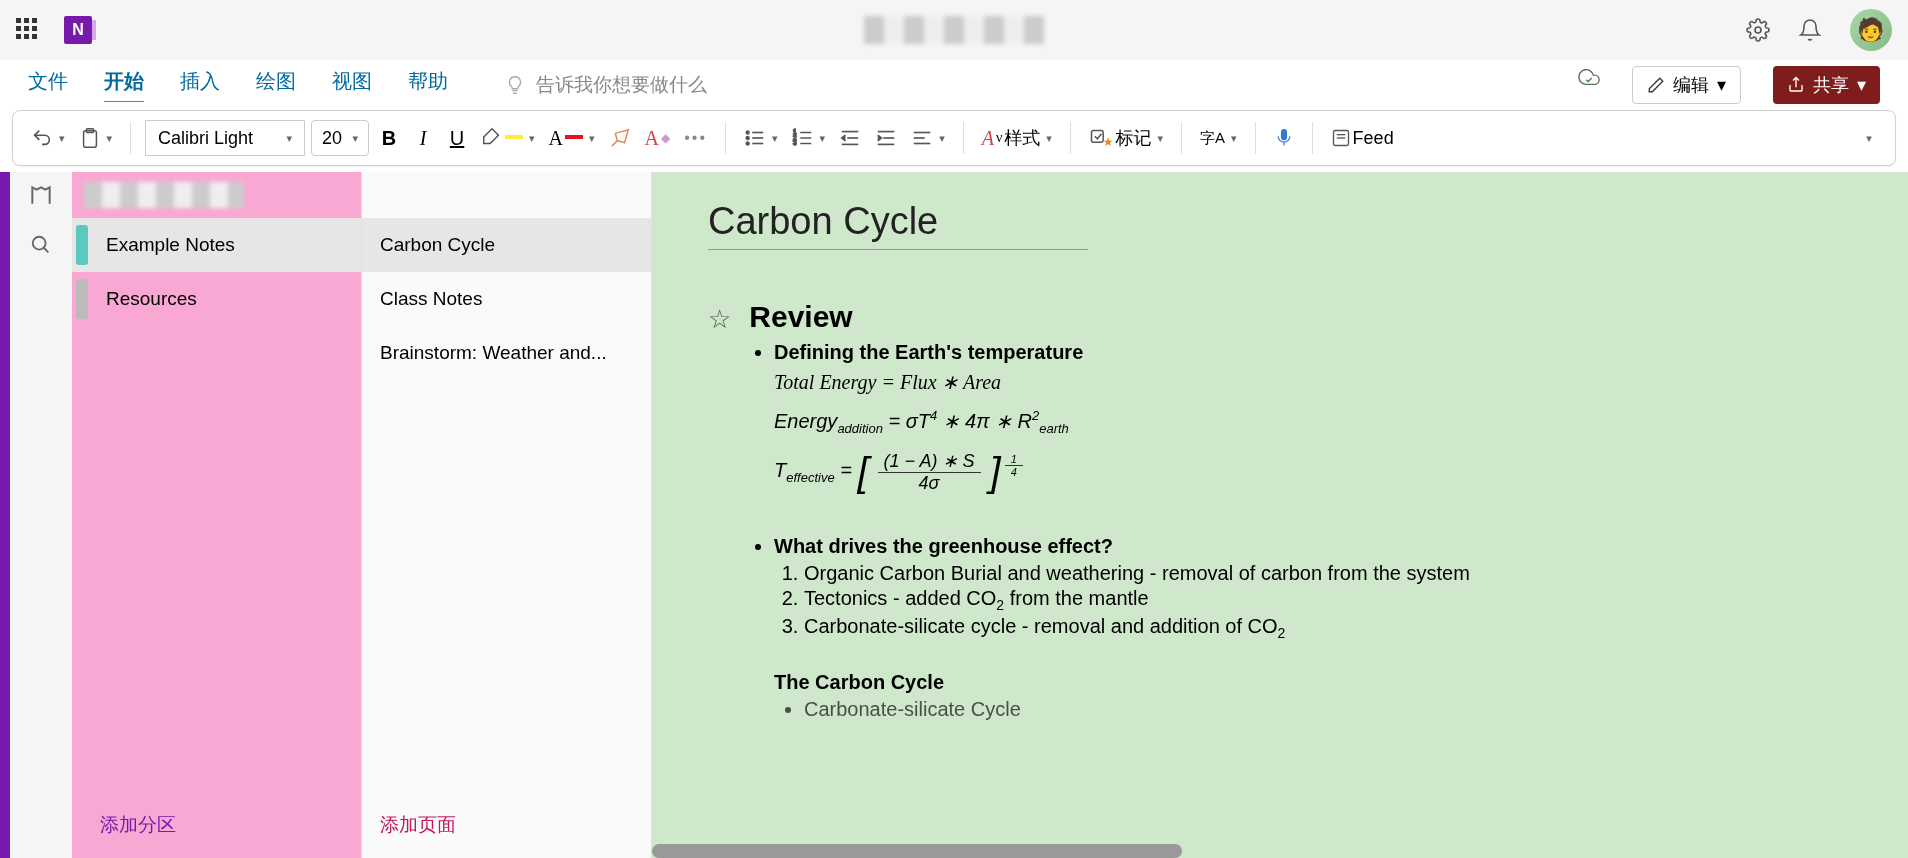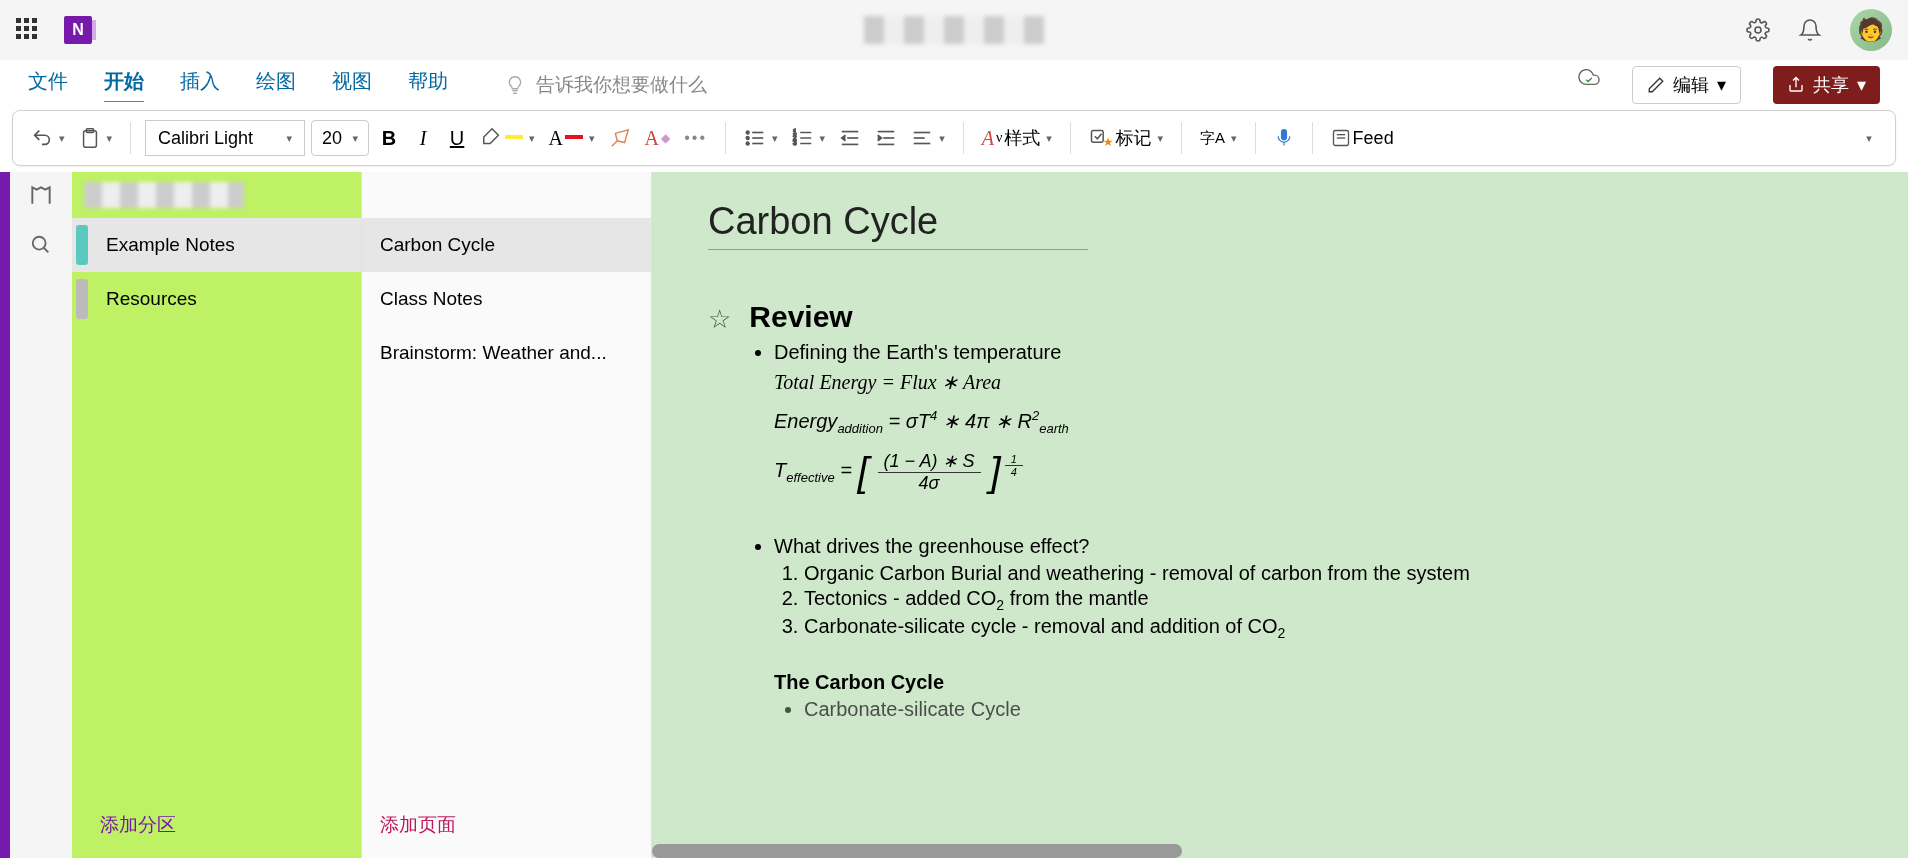--- a/index.html
+++ b/index.html
@@ -36,21 +36,21 @@
 .ribbon .text-ctl { font-size: 20px; }
 .ribbon .lbl { font-size: 18px; }
 .ribbon .collapse { margin-left: auto; }
 
 
 .main { flex: 1; display: flex; min-height: 0; }
 .booklet-bar { width: 10px; background: linear-gradient(#7719aa,#7719aa); }
 .nav-col { width: 62px; background: #f5f5f5; display: flex; flex-direction: column; align-items: center; }
 .nav-col .books { height: 46px; display:flex; align-items:center; justify-content:center; font-size:22px; color:#555;}
 .nav-col .search { height: 54px; display:flex; align-items:center; justify-content:center; font-size:20px; color:#555;}
-.sections-col { width: 290px; background: #bef264; display: flex; flex-direction: column; border-right: 1px solid #e0e0e0; }
+.sections-col { width: 290px; background: #f9a8d4; display: flex; flex-direction: column; border-right: 1px solid #e0e0e0; }
 .sections-col .nbhead { height: 46px; display: flex; align-items: center; padding-left: 12px; }
 .sections-col .nbhead .ph { width: 160px; height: 26px; background: repeating-linear-gradient(90deg,#ccc 0 18px,#eee 18px 36px); filter: blur(2px); }
 .section-item { height: 54px; display: flex; align-items: center; padding-left: 4px; font-size: 19px; cursor: pointer; }
 .section-item .tab-handle { width: 12px; height: 40px; border-radius: 3px; margin-right: 18px; }
 .section-item.active { background: #e6e6e6; }
 .section-item.active .tab-handle { background: #5cc9c0; }
 .section-item:not(.active) .tab-handle { background: #bbb; }
 .sections-col .add { margin-top: auto; padding: 20px 28px; color: #7719aa; font-size: 19px; cursor: pointer; }
 
 .pages-col { width: 290px; background: #fafafa; display: flex; flex-direction: column; border-right: 1px solid #e0e0e0; }
@@ -61,21 +61,21 @@
 
 .page-content { flex: 1; background: #cfe8cb; overflow: auto; position: relative; }
 .page-inner { padding: 28px 56px 80px 56px; }
 .page-title { font-size: 38px; font-weight: 400; color: #222; padding-bottom: 6px; width: 380px; }
 .title-rule { width: 380px; border-bottom: 1px solid #999; margin-bottom: 50px;}
 .note-row { display: flex; align-items: flex-start; gap: 18px; margin-bottom: 6px; }
 .star { font-size: 26px; color: #555; margin-top: 4px; }
 .review-h { font-size: 30px; font-weight: 700; }
 .bullets { margin-left: 40px; margin-top: 4px; }
 .bullets li { font-size: 20px; margin-bottom: 2px; list-style: disc; margin-left: 26px;}
-.bold { font-weight: 400; }
+.bold { font-weight: 700; }
 .formula { font-family: "Cambria Math", serif; font-style: italic; font-size: 20px; margin: 6px 0 14px 66px; }
 .sub { font-size: 13px; vertical-align: sub; }
 .sup { font-size: 13px; vertical-align: super; }
 .frac { display:inline-flex; flex-direction:column; align-items:center; vertical-align:middle; margin:0 4px; font-size:18px;}
 .frac .num { border-bottom:1px solid #333; padding:0 6px;}
 .frac .den { padding:0 6px;}
 .brkt { font-size:40px; font-weight:200; vertical-align:middle; }
 .ol { margin-left: 96px; margin-top:4px; }
 .ol li { font-size: 20px; margin-bottom: 2px; }
 .sub2 { font-size:14px; vertical-align:sub; }

